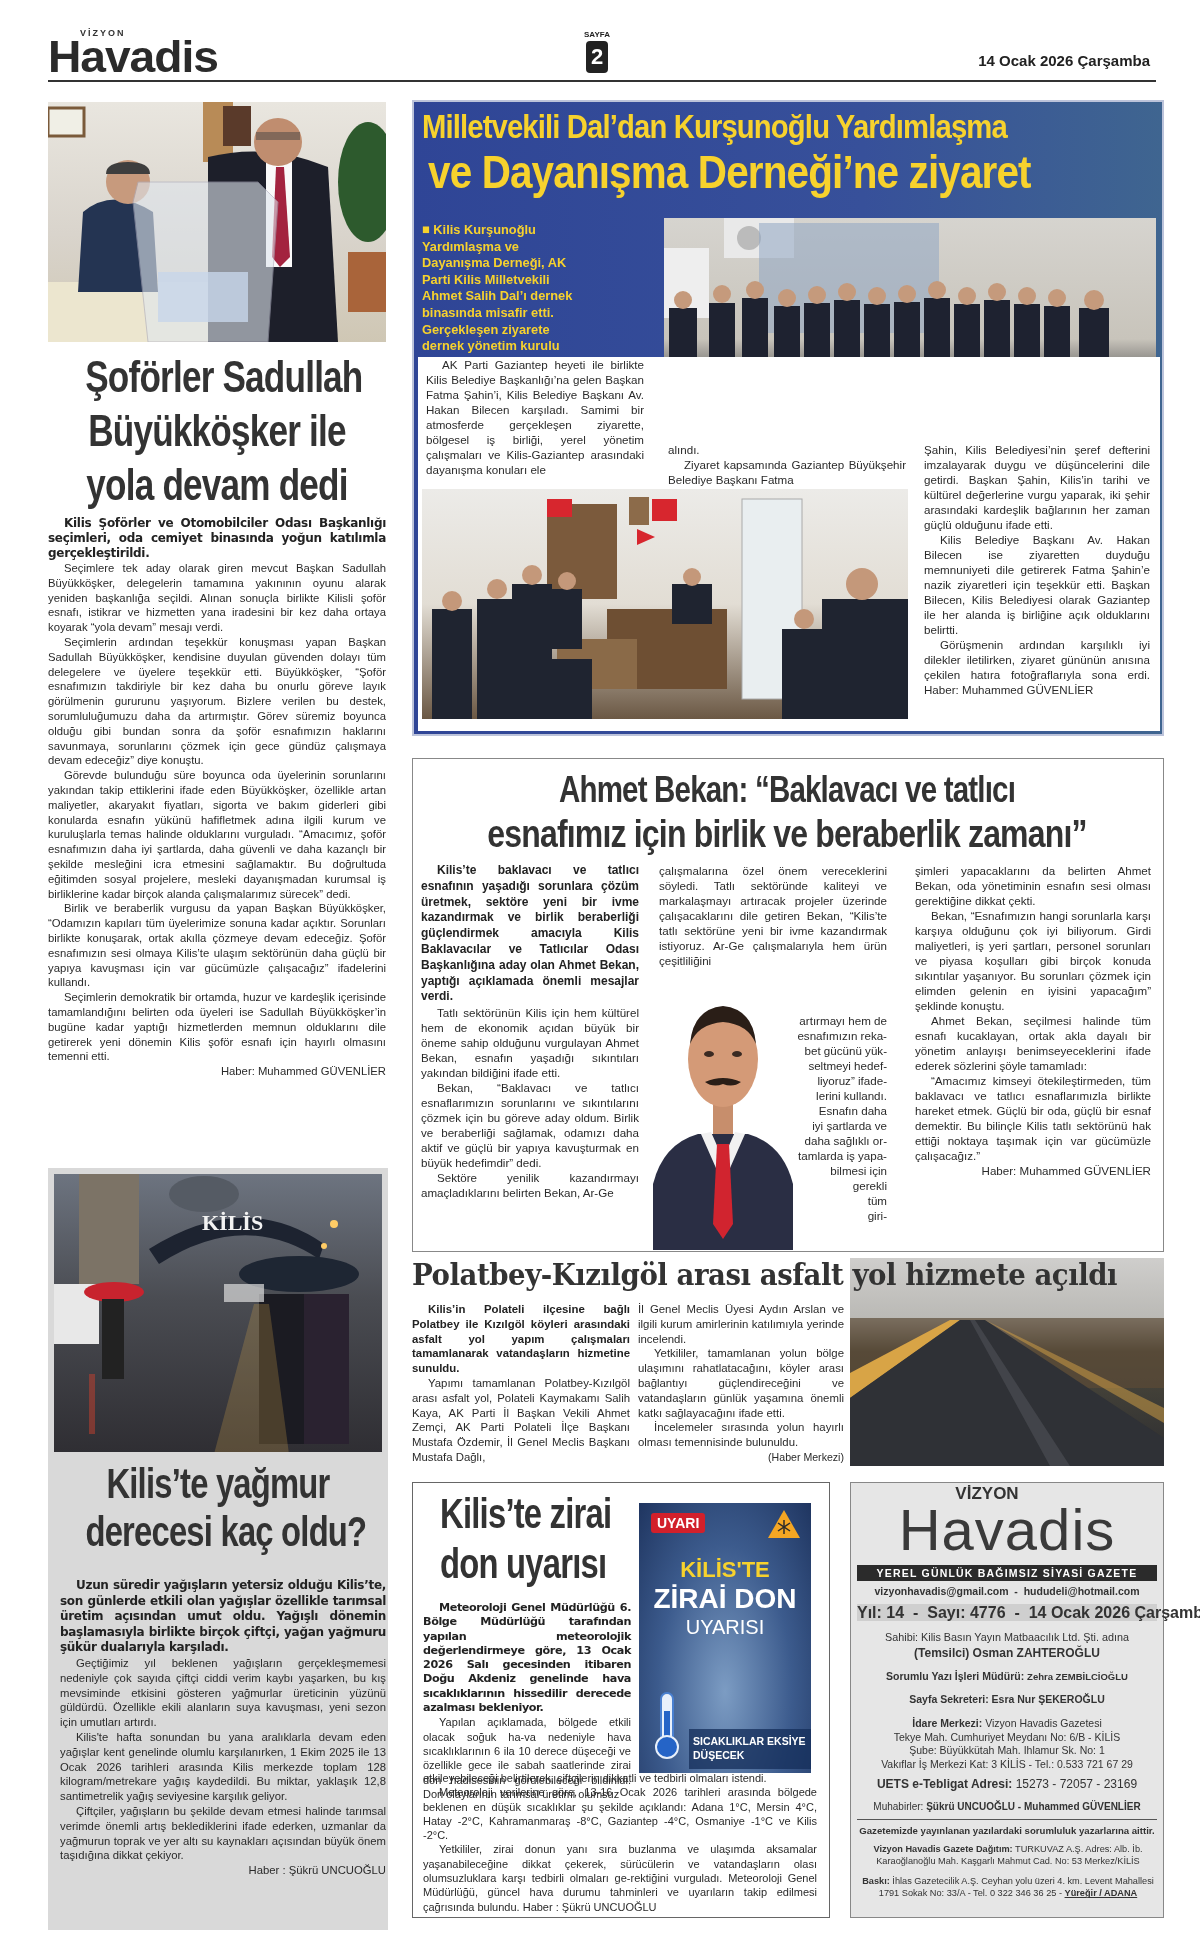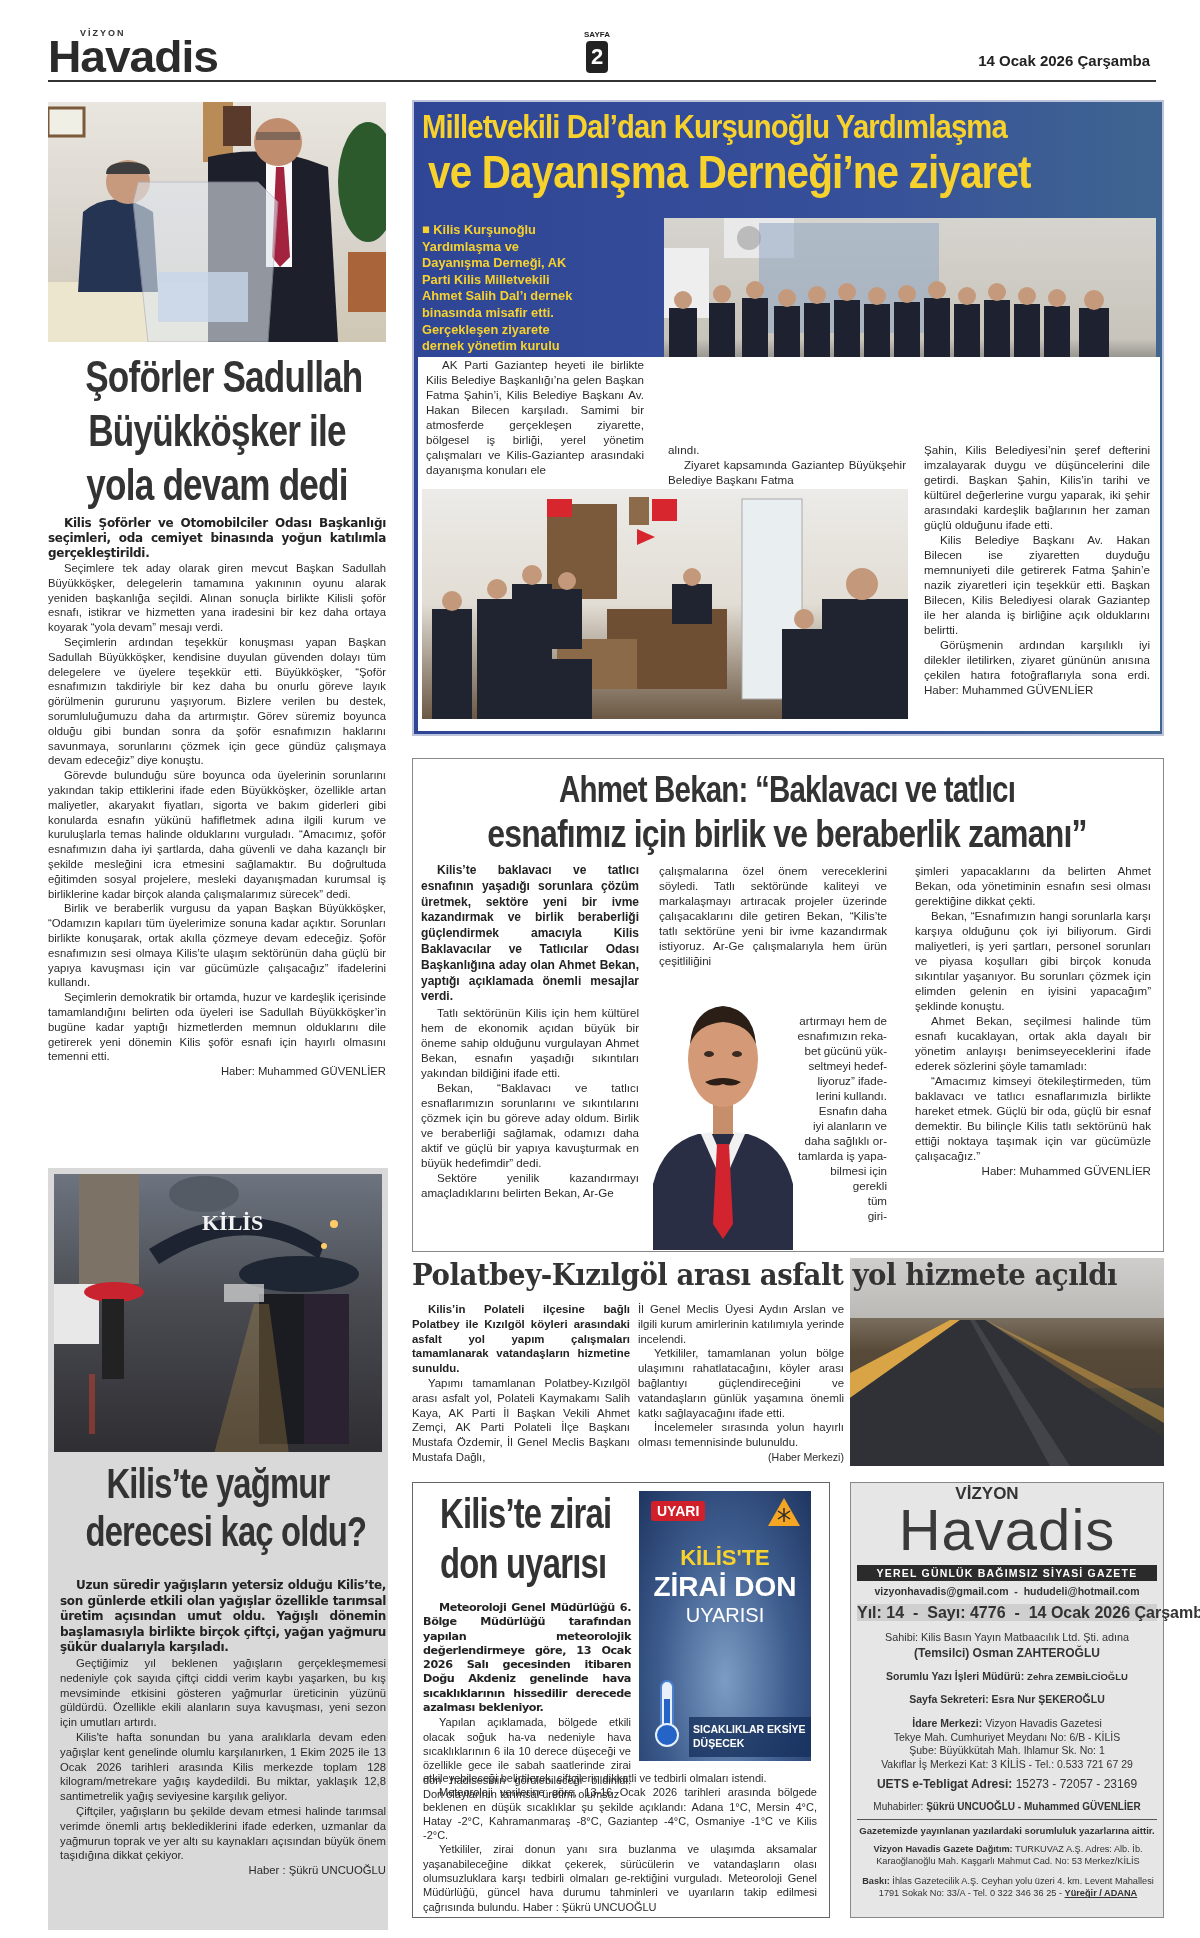--- a/index.html
+++ b/index.html
@@ -230,21 +230,21 @@
     </svg>
   </div>
   <div style="position:absolute;left:382px;top:254px;width:92px;text-align:right;font-size:11.6px;line-height:15px;color:#2a2a2a;">
     <div>artırmayı hem de</div>
     <div>esnafımızın reka-</div>
     <div>bet gücünü yük-</div>
     <div>seltmeyi hedef-</div>
     <div>liyoruz” ifade-</div>
     <div>lerini kullandı.</div>
     <div>Esnafın daha</div>
-    <div>iyi alanların ve</div>
+    <div>iyi şartlarda ve</div>
     <div>daha sağlıklı or-</div>
     <div>tamlarda iş yapa-</div>
     <div>bilmesi için</div>
     <div>gerekli</div>
     <div>tüm</div>
     <div>giri-</div>
   </div>
   <div style="position:absolute;left:502px;top:104px;width:236px;">
     <p style="text-indent:0;font-size:11.6px;line-height:15px;">şimleri yapacaklarını da belirten Ahmet Bekan, oda yönetiminin esnafın sesi olması gerektiğine dikkat çekti.</p>
     <p style="font-size:11.6px;line-height:15px;">Bekan, “Esnafımızın hangi sorunlarla karşı karşıya olduğunu çok iyi biliyorum. Girdi maliyetleri, iş yeri şartları, personel sorunları ve piyasa koşulları gibi birçok konuda sıkıntılar yaşanıyor. Bu sorunları çözmek için elimden gelenin en iyisini yapacağım” şeklinde konuştu.</p>
@@ -280,21 +280,21 @@
 <div class="abs" style="left:412px;top:1482px;width:418px;height:436px;border:1.5px solid #666;">
   <div style="position:absolute;left:4px;top:6px;width:210px;text-align:center;">
     <div class="cond" style="font-size:42px;line-height:50px;color:#333;transform:scaleX(.78);transform-origin:center;">Kilis’te zirai</div>
     <div class="cond" style="font-size:42px;line-height:50px;color:#333;transform:scaleX(.78);transform-origin:center;">don uyarısı</div>
   </div>
   <div style="position:absolute;left:10px;top:118px;width:208px;">
     <p class="lead" style="font-size:11.2px;line-height:14.3px;font-family:'DejaVu Sans',sans-serif;letter-spacing:-.4px">Meteoroloji Genel Müdürlüğü 6. Bölge Müdürlüğü tarafından yapılan meteorolojik değerlendirmeye göre, 13 Ocak 2026 Salı gecesinden itibaren Doğu Akdeniz genelinde hava sıcaklıklarının hissedilir derecede azalması bekleniyor.</p>
     <p style="font-size:11px;line-height:14.3px;">Yapılan açıklamada, bölgede etkili olacak soğuk ha-va nedeniyle hava sıcaklıklarının 6 ila 10 derece düşeceği ve özellikle gece ile sabah saatlerinde zirai don hadisesinin görülebileceği bildirildi. Don olaylarının tarımsal üretimi olumsuz</p>
   </div>
 
-  <div class="photo" style="position:absolute;left:226px;top:8px;width:172px;height:270px;background:radial-gradient(ellipse at 50% 70%,#7c9cc3 0%,#3c5b8d 55%,#1f3560 100%);">
+  <div class="photo" style="position:absolute;left:226px;top:20px;width:172px;height:270px;background:radial-gradient(ellipse at 50% 70%,#7c9cc3 0%,#3c5b8d 55%,#1f3560 100%);">
     <div style="position:absolute;left:12px;top:10px;background:#d2202b;color:#fff;font-weight:bold;font-size:14px;padding:2px 6px;border-radius:3px;">UYARI</div>
     <svg width="34" height="30" viewBox="0 0 34 30" style="position:absolute;right:10px;top:6px;">
       <path d="M17 1 L33 29 L1 29Z" fill="#f5a623"></path>
       <g stroke="#2b2b2b" stroke-width="1.5">
           <line x1="17" y1="11" x2="17" y2="25"></line>
           <line x1="11" y1="14" x2="23" y2="22"></line>
           <line x1="23" y1="14" x2="11" y2="22"></line>
         </g>
     </svg>
     <div style="position:absolute;left:0;top:54px;width:172px;text-align:center;">

